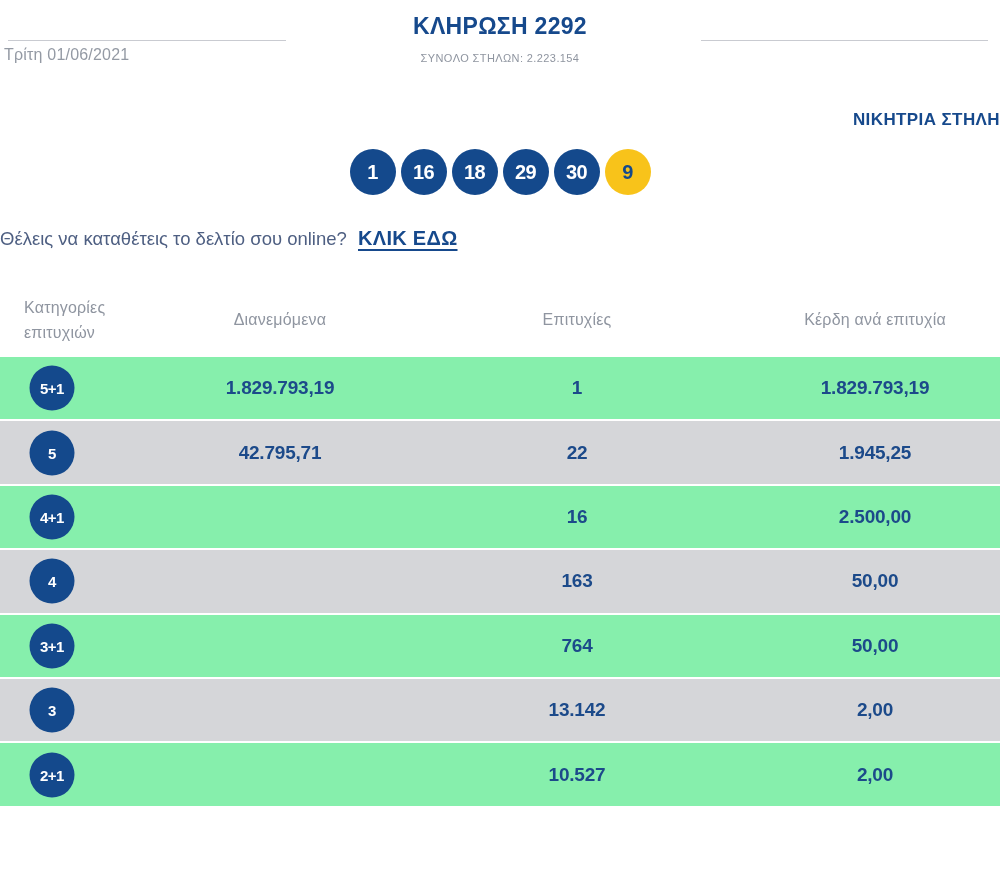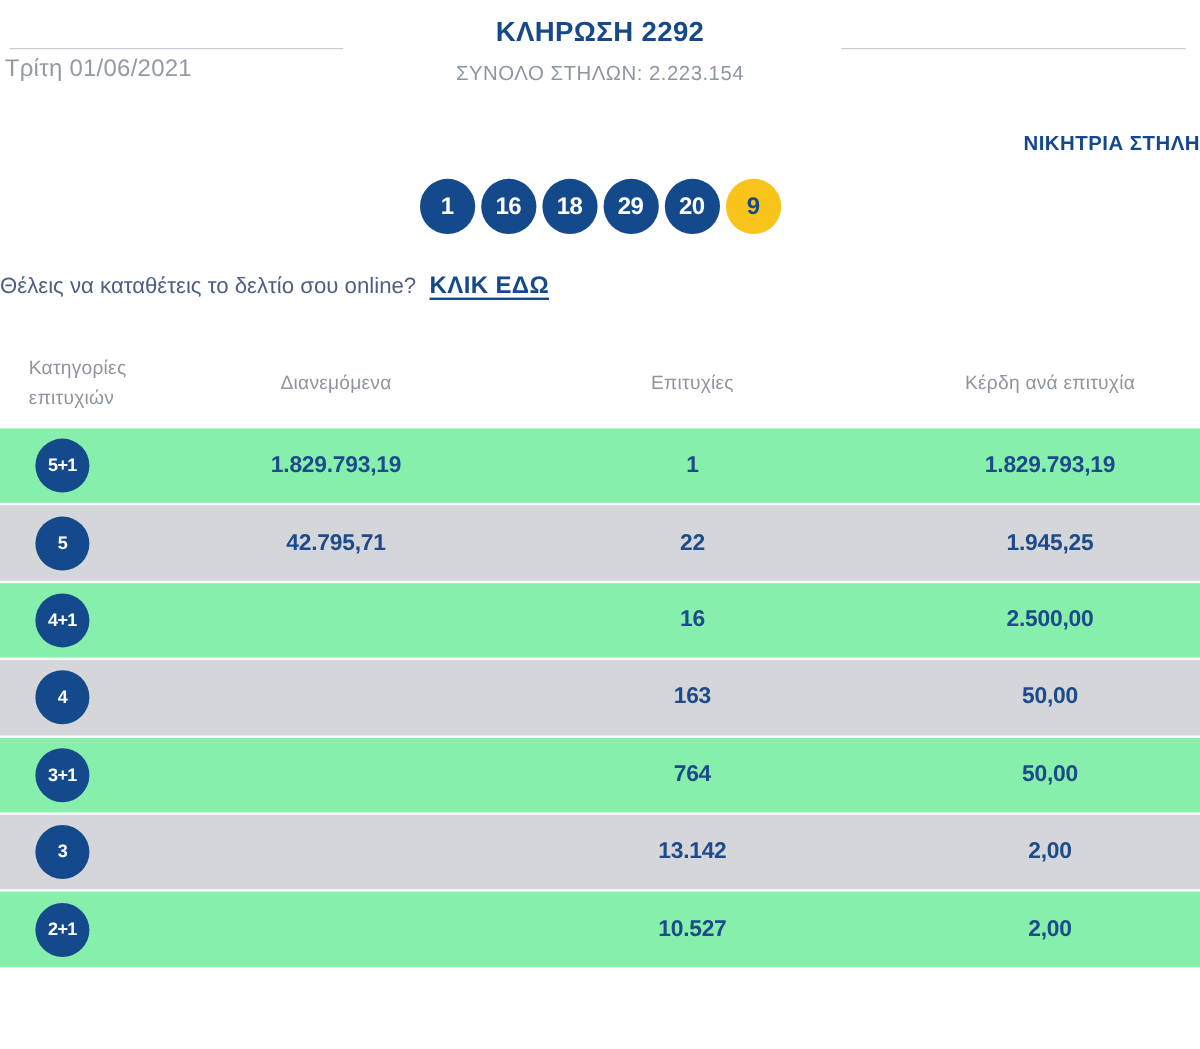--- a/index.html
+++ b/index.html
@@ -30,29 +30,29 @@
     position: absolute;
     top: 40px;
     height: 1px;
     background: #c9cbd1;
   }
   .hdr-divider.left  { left: 8px;   width: 278px; }
   .hdr-divider.right { left: 701px; width: 287px; }
   .draw-date {
     position: absolute;
     top: 46px; left: 4px;
-    font-size: 20px;
+    font-size: 16px;
     color: #949aa4;
     letter-spacing: 0.2px;
   }
   .total-columns {
     position: absolute;
     top: 52px; left: 0; width: 100%;
     text-align: center;
-    font-size: 17px;
+    font-size: 11px;
     color: #8f95a0;
     letter-spacing: 0.4px;
   }
 
   
   .winning-heading {
     position: absolute;
     top: 110px; left: 0; width: 100%;
     text-align: right;
     font-size: 17px;
@@ -170,21 +170,21 @@
   <div class="hdr-divider right"></div>
   <div class="draw-date">Τρίτη 01/06/2021</div>
   <div class="total-columns">ΣΥΝΟΛΟ ΣΤΗΛΩΝ: 2.223.154</div>
 
   <div class="winning-heading">ΝΙΚΗΤΡΙΑ ΣΤΗΛΗ</div>
   <div class="balls">
     <span class="ball">1</span>
     <span class="ball">16</span>
     <span class="ball">18</span>
     <span class="ball">29</span>
-    <span class="ball">20</span>
+    <span class="ball">30</span>
     <span class="ball bonus">9</span>
   </div>
 
   <div class="promo">
     <span>Θέλεις να καταθέτεις το δελτίο σου online?</span>
     <a href="#" class="promo-link">ΚΛΙΚ ΕΔΩ</a>
   </div>
 
   <div class="prize-table">
 

